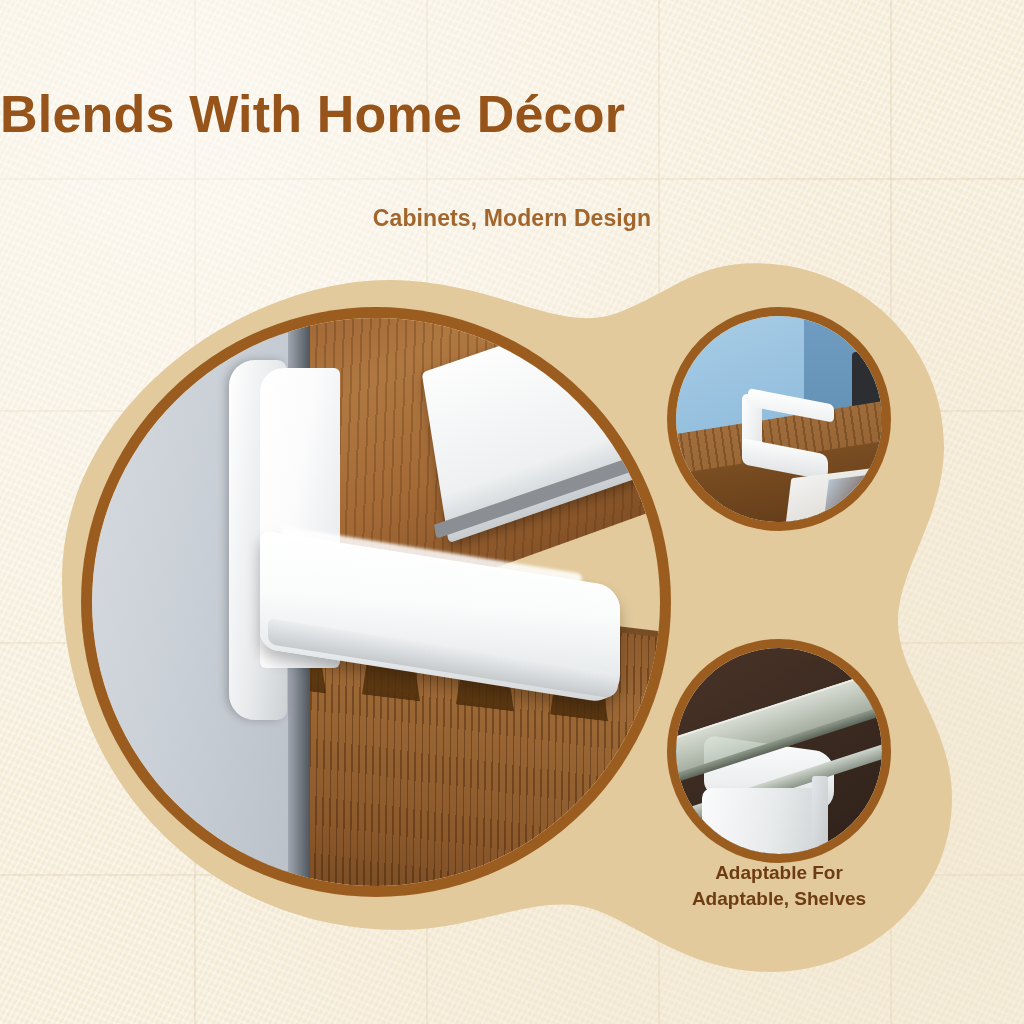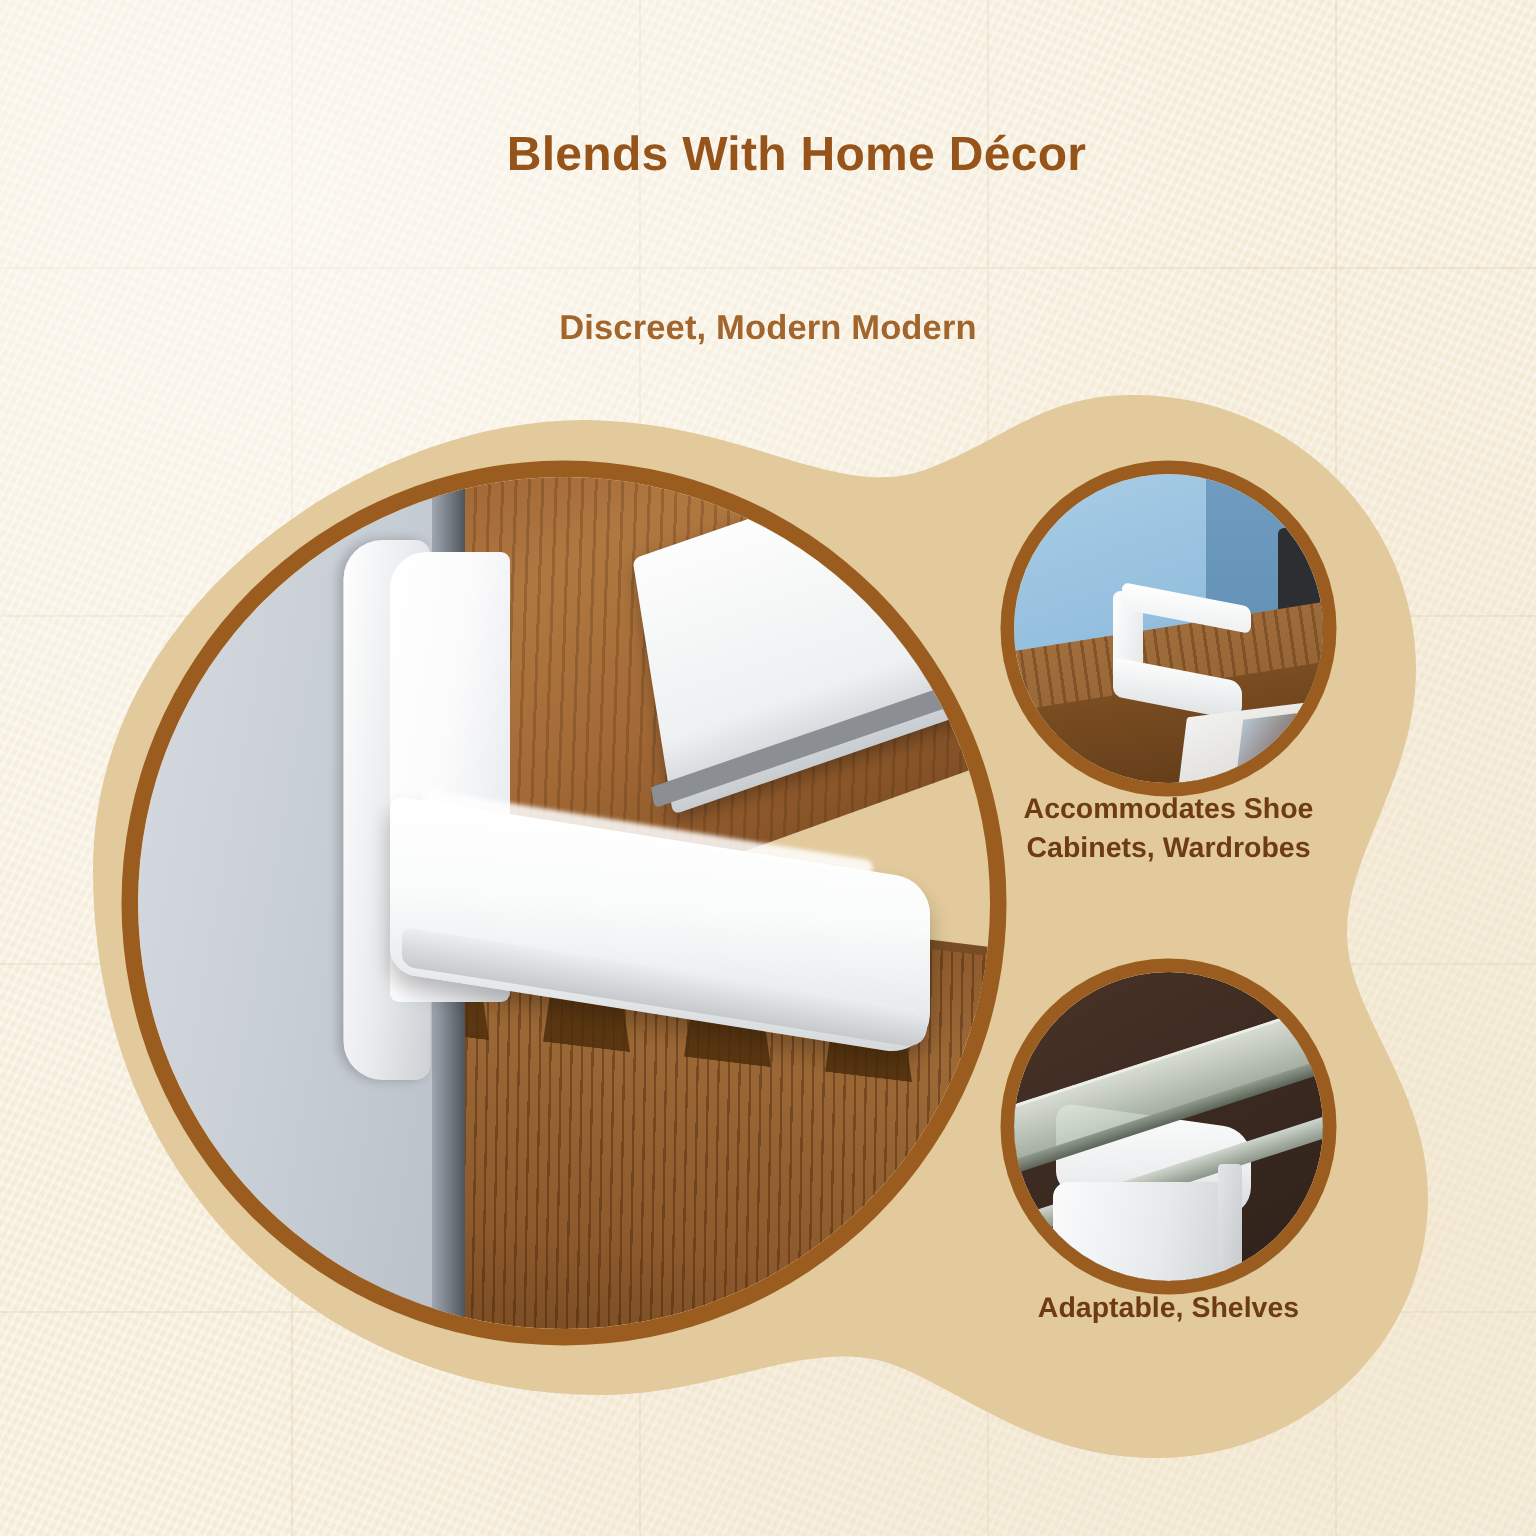--- a/index.html
+++ b/index.html
@@ -30,25 +30,24 @@
   .texture2{
     position:absolute;inset:0;pointer-events:none;
     background:
       radial-gradient(ellipse at 18% 12%, rgba(255,255,255,.55), transparent 55%),
       radial-gradient(ellipse at 85% 80%, rgba(236,221,192,.45), transparent 60%);
     mix-blend-mode:normal;
   }
 
   
   .title{
-    position:absolute;left:0;right:0;top:84px;text-align:center;
-    font-size:32px;font-weight:bold;letter-spacing:.2px;
+    position:absolute;left:0;right:0;top:84px;
+    font-size:52px;font-weight:bold;letter-spacing:.2px;
     color:#96541a;
     font-family:"Liberation Sans", sans-serif;
-    padding-left:38px;
   }
   .subtitle{
     position:absolute;left:0;right:0;top:205px;text-align:center;
     font-size:23px;font-weight:600;letter-spacing:.1px;
     color:#a2662c;
   }
 
   
   .blob{position:absolute;left:0;top:250px;width:1024px;height:730px;}
 
@@ -194,21 +193,21 @@
              C 868 22, 944 100, 944 196
              C 944 268, 898 318, 898 372
              C 898 426, 952 474, 952 548
              C 952 648, 868 722, 770 722
              C 690 722, 640 676, 596 660
              C 540 640, 480 680, 400 680
              C 216 680, 62 540, 62 330 Z" fill="#e2ca9c"></path>
   </svg>
 
   <div class="title">Blends With Home Décor</div>
-  <div class="subtitle">Discreet, Modern Modern</div>
+  <div class="subtitle">Cabinets, Modern Design</div>
 
   <div class="circle" id="circle-main">
     <div class="inner">
       <div class="m-table-top"></div>
       <div class="m-sign">
         <div class="m-sign-txt">LOFT</div>
       </div>
       <div class="m-sign-edge"></div>
       <div class="m-table-lip"></div>
       <div class="m-table-front"></div>
@@ -233,33 +232,30 @@
       <div class="tr-dark"></div>
       <div class="tr-floor"></div>
       <div class="tr-floor2"></div>
       <div class="tr-br-v"></div>
       <div class="tr-br-top"></div>
       <div class="tr-br-h"></div>
       <div class="tr-mag"></div>
       <div class="tr-mag2"></div>
     </div>
   </div>
-  <div class="caption" id="caption-tr">
-    <div>Accommodates Shoe</div>
-    <div>Cabinets, Wardrobes</div>
-  </div>
 
   <div class="circle" id="circle-br">
     <div class="inner">
       <div class="brc-bg"></div>
       <div class="brc-br-top"></div>
       <div class="brc-shelf"></div>
       <div class="brc-glass"></div>
       <div class="brc-glass2"></div>
       <div class="brc-br-face"></div>
       <div class="brc-br-edge"></div>
     </div>
   </div>
   <div class="caption" id="caption-br">
+    <div>Adaptable For</div>
     <div>Adaptable, Shelves</div>
   </div>
 
 </div>
 
 </body></html>

